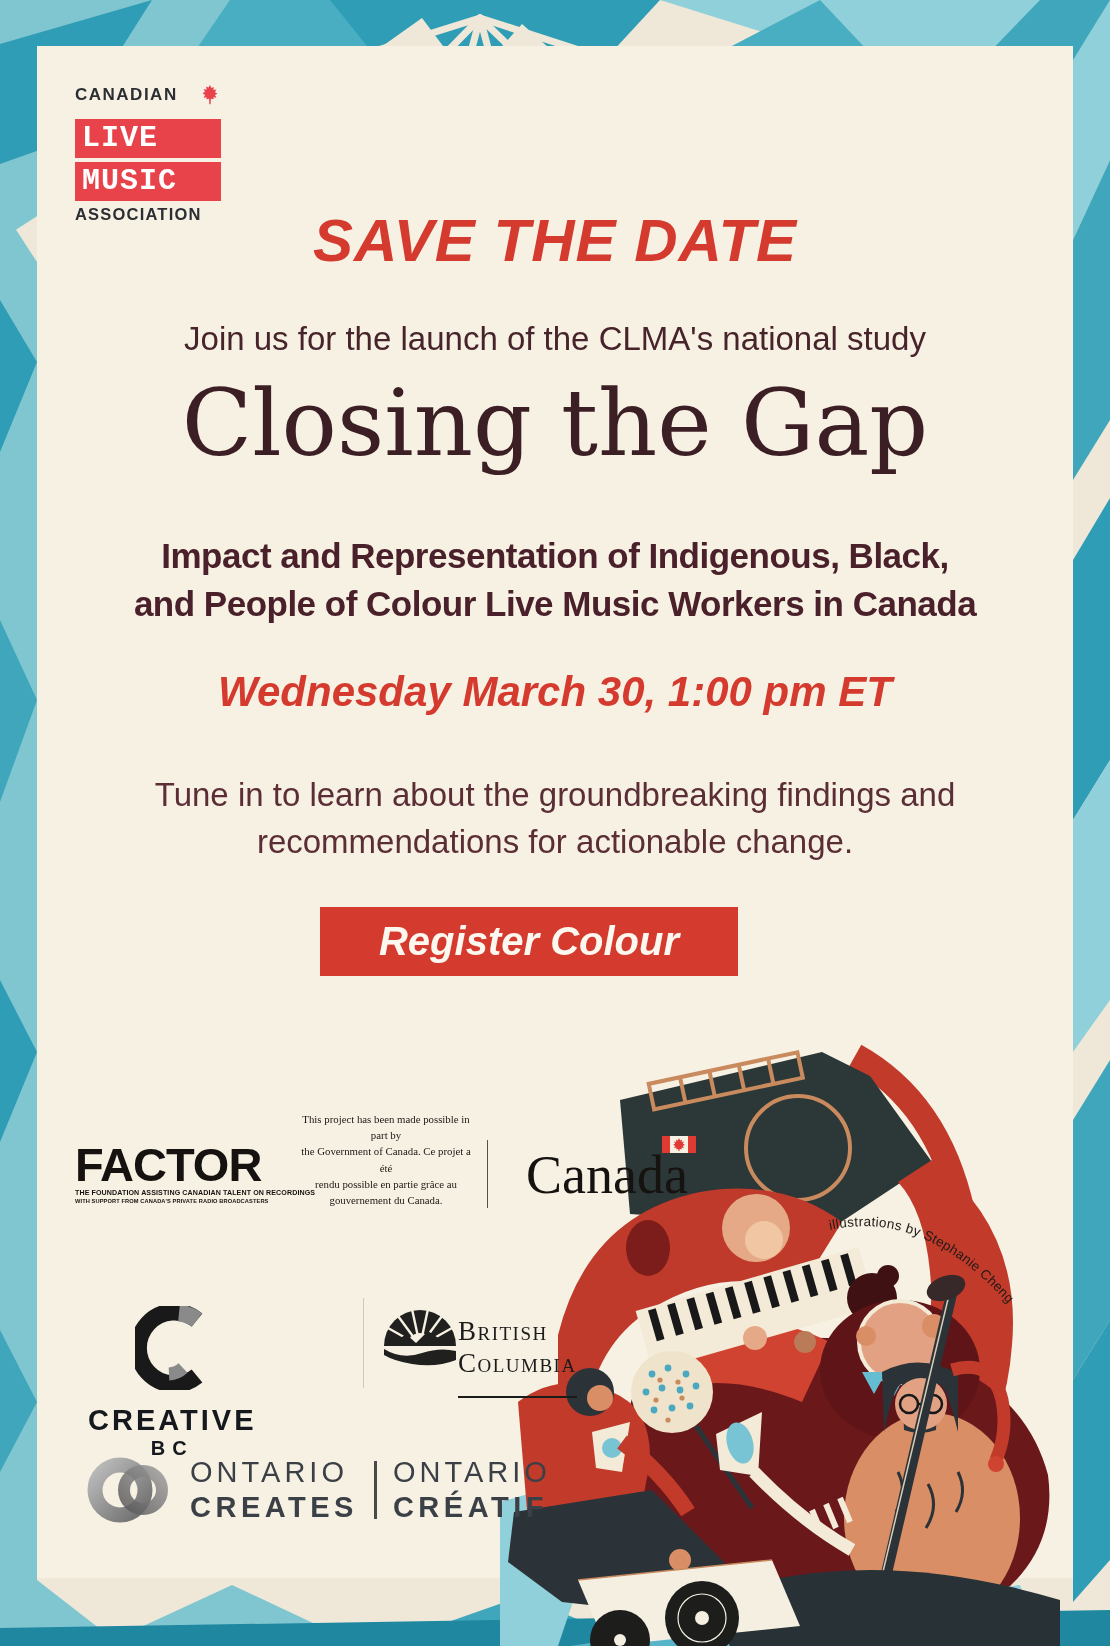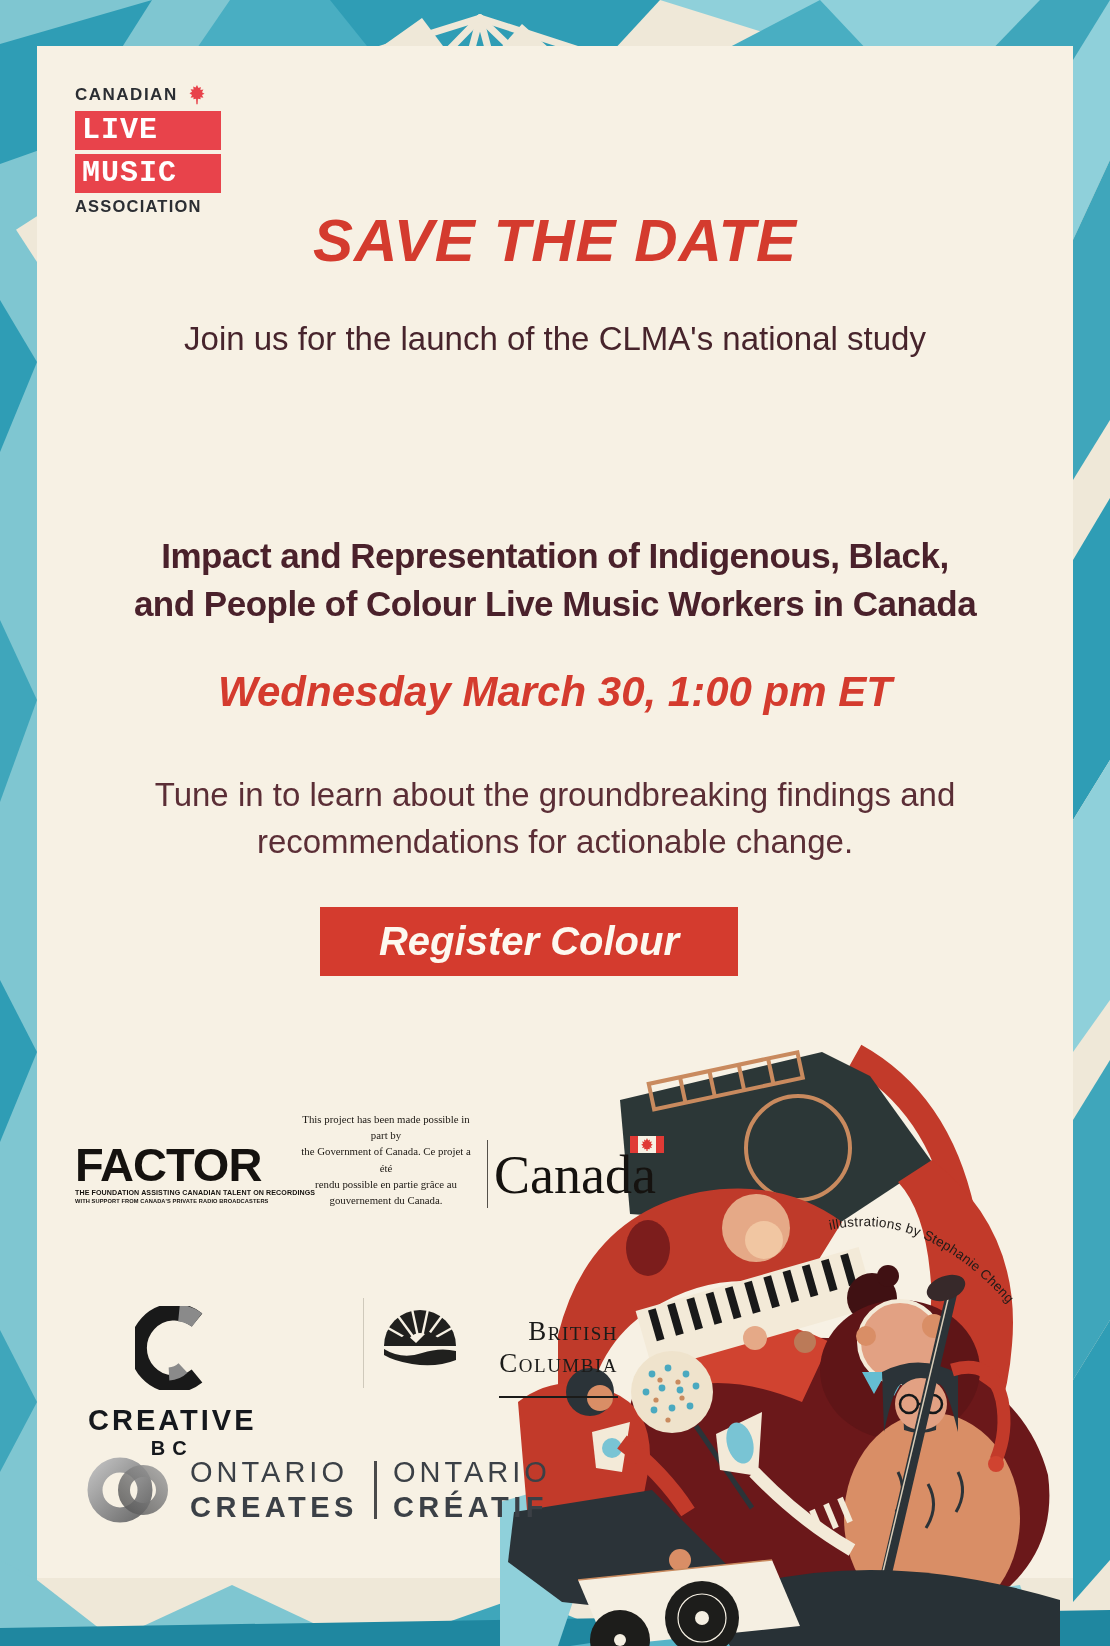--- a/index.html
+++ b/index.html
@@ -7,21 +7,21 @@
           font-family:"Liberation Sans",sans-serif;background:#efe8d8;}
   #border-art{position:absolute;left:0;top:0;z-index:0;}
   #card{position:absolute;left:37px;top:46px;width:1036px;height:1532px;
         background:#f7f1e4;z-index:1;}
   .abs{position:absolute;}
   .center{left:37px;width:1036px;text-align:center;}
 
   
   #clma{left:75px;top:84px;z-index:3;}
   .clma-top{display:flex;align-items:center;gap:8px;
-    font-size:17px;font-weight:bold;letter-spacing:1.5px;color:#2b2e33;margin-bottom:5px;}
+    font-size:17px;font-weight:bold;letter-spacing:1.5px;color:#2b2e33;margin-bottom:13px;justify-content:space-between;}
   .clma-block{width:128px;background:#e8434b;color:#ffffff;font-weight:bold;
     font-size:30px;letter-spacing:1px;line-height:1;padding:4px 11px 5px 7px;margin-bottom:4px;font-family:Liberation Mono, monospace;}
   .clma-assoc{font-size:16.5px;font-weight:bold;letter-spacing:1.2px;color:#2b2e33;margin-top:2px;}
 
   
   #save-date{top:206px;font-size:60px;font-weight:bold;font-style:italic;
     letter-spacing:1px;color:#d43b2e;z-index:3;}
   #intro{top:320px;font-size:33px;color:#47242c;z-index:3;}
   #main-title{top:370px;font-family:"DejaVu Serif",serif;font-size:92px;
     color:#3c1f25;z-index:3;}
@@ -35,32 +35,32 @@
 
   
   #factor{left:75px;top:1143px;z-index:3;color:#15120f;width:200px;}
   #factor .factor-name{font-size:47px;font-weight:bold;letter-spacing:-1px;line-height:0.92;}
   #factor .tag1{font-size:7.1px;font-weight:bold;letter-spacing:0.1px;margin-top:3px;white-space:nowrap;}
   #factor .tag2{font-size:5.7px;font-weight:bold;letter-spacing:0.1px;margin-top:1px;white-space:nowrap;}
   #ack{left:298px;top:1111px;width:176px;font-family:"Liberation Serif",serif;
     font-size:10.8px;line-height:1.5;color:#1c1813;text-align:center;z-index:3;}
   .vdivider{width:1px;background:#55514a;z-index:3;}
   #div1{left:487px;top:1140px;height:68px;}
-  #canada-wordmark{left:494px;top:1144px;font-family:"Liberation Serif",serif;
+  #canada-wordmark{left:526px;top:1144px;font-family:"Liberation Serif",serif;
     font-size:54px;color:#15120f;z-index:3;}
   #canada-wordmark .a-wrap{position:relative;display:inline-block;}
   #canada-wordmark svg{position:absolute;top:-8px;left:-2px;}
 
   #creative-bc{left:88px;top:1306px;z-index:3;display:flex;gap:14px;align-items:center;flex-direction:column;}
   .cbc-text{color:#15181d;font-weight:bold;line-height:1.15;}
   .cbc-text .l1{font-size:29px;letter-spacing:3px;}
   .cbc-text .l2{font-size:20px;letter-spacing:7px;text-align:center;}
   #div2{left:363px;top:1298px;height:90px;background:#cfc9bb;}
   #bc-logo{left:378px;top:1300px;z-index:3;}
-  #bc-text{left:458px;top:1316px;width:160px;text-align:right;z-index:3;
+  #bc-text{left:458px;top:1316px;width:160px;text-align:left;z-index:3;
     font-family:"Liberation Serif",serif;font-variant:small-caps;
     font-size:27px;line-height:1.18;color:#1b1b19;letter-spacing:1.5px;}
   #bc-text .l2{border-bottom:2px solid #1b1b19;display:inline-block;padding-bottom:16px;}
 
   #ontario{left:86px;top:1446px;z-index:3;display:flex;align-items:center;gap:16px;}
   .ont-col{line-height:1.2;color:#3b4046;}
   .ont-col .l1{font-size:29px;letter-spacing:4px;}
   .ont-col .l2{font-size:29px;font-weight:bold;letter-spacing:4.5px;}
   #div3{width:3px;height:58px;background:#4a4a4a;}
 
@@ -126,20 +126,21 @@
       <span>LIVE</span>
     </div>
     <div class="clma-block">
       <span>MUSIC</span>
     </div>
     <div class="clma-assoc">ASSOCIATION</div>
   </div>
 
   <div id="save-date" class="abs center">SAVE THE DATE</div>
   <div id="intro" class="abs center">Join us for the launch of the CLMA's national study</div>
+  <div id="main-title" class="abs center">Closing the Gap</div>
   <div id="subtitle" class="abs center">
     <span>Impact and Representation of Indigenous, Black,</span><br>
     <span>and People of Colour Live Music Workers in Canada</span>
   </div>
   <div id="date-line" class="abs center">Wednesday March 30, 1:00 pm ET</div>
   <div id="body-text" class="abs center">
     <span>Tune in to learn about the groundbreaking findings and</span><br>
     <span>recommendations for actionable change.</span>
   </div>
   <div id="register-btn" class="abs">

